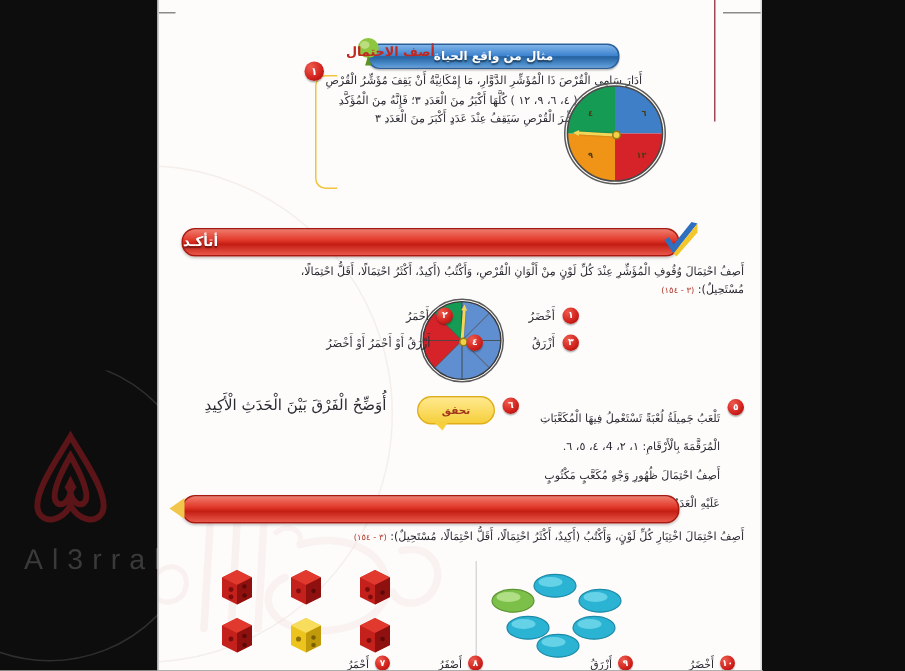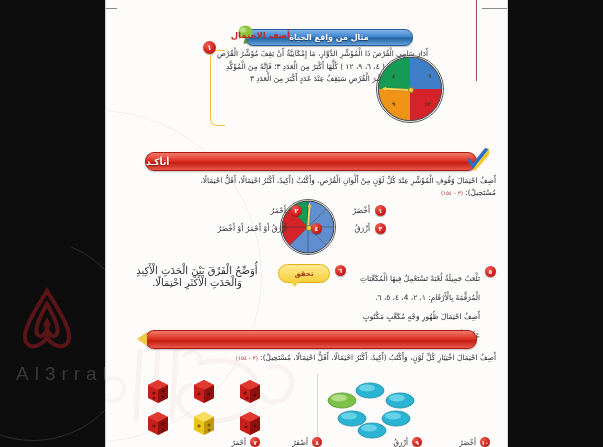--- a/index.html
+++ b/index.html
@@ -128,21 +128,20 @@
   }
   #spinner1{right:64px;top:55px;width:68px;height:68px;}
   #spinner2{right:172px;top:199px;width:56px;height:56px;}
 
   
   .banner{
     position:absolute;height:17px;border-radius:9px;
     background:linear-gradient(#f07a6a 0%,#e1382a 42%,#c41d13 58%,#e9574a 100%);
     border:1px solid #a81a11;
     box-shadow:0 1px 2px rgba(0,0,0,.25);
-    margin-left:24px;
   }
   .banner .blabel{
     position:absolute;inset:0;display:flex;align-items:center;
     color:#fff;font-size:9px;font-weight:bold;text-shadow:0 1px 1px rgba(0,0,0,.45);
     padding-right:12px;justify-content:flex-end;
   }
   #banner-check{left:16px;top:152px;width:330px;}
   #check-icon{position:absolute;right:-16px;top:-6px;width:28px;height:26px;}
   #banner-practice{left:16px;top:330px;width:330px;}
   #practice-arrow{
@@ -362,21 +361,20 @@
       </div>
     </div>
 
     <span class="qbullet ar" id="q6-bullet">٦</span>
     <div id="bubble">
       <div id="bubble-label" class="ar rtl">تحقق</div>
       <div id="bubble-tail"></div>
     </div>
     <div id="q6-text">
       <div class="line ar">أُوَضِّحُ الْفَرْقَ بَيْنَ الْحَدَثِ الْأَكِيدِ</div>
-      <div class="line ar">وَالْحَدَثِ الْأَكْثَرِ احْتِمَالًا.</div>
     </div>
 
     <div class="banner" id="banner-practice">
       <div id="practice-arrow"></div>
     </div>
 
     <div id="practice-intro">
       <div class="line rtl ar">
         <span>أَصِفُ احْتِمَالَ اخْتِيَارِ كُلِّ لَوْنٍ، وَأَكْتُبُ (أَكِيدٌ، أَكْثَرُ احْتِمَالًا، أَقَلُّ احْتِمَالًا، مُسْتَحِيلٌ):</span>
         <span class="ref">(٣ - ١٥٤)</span>

